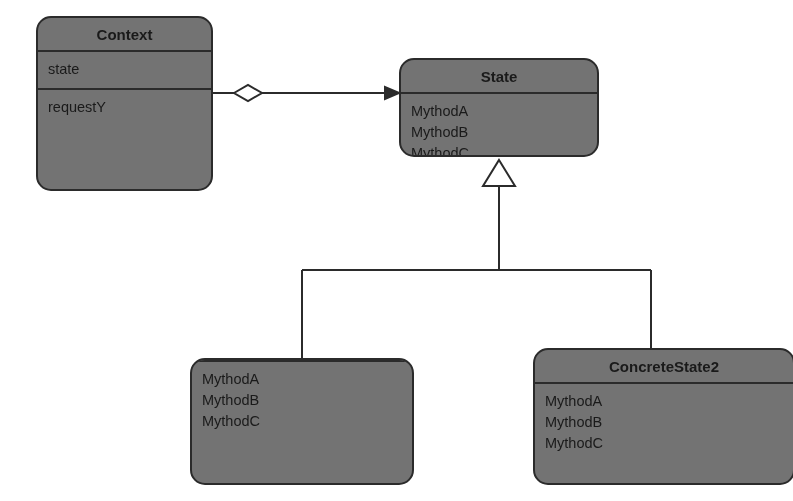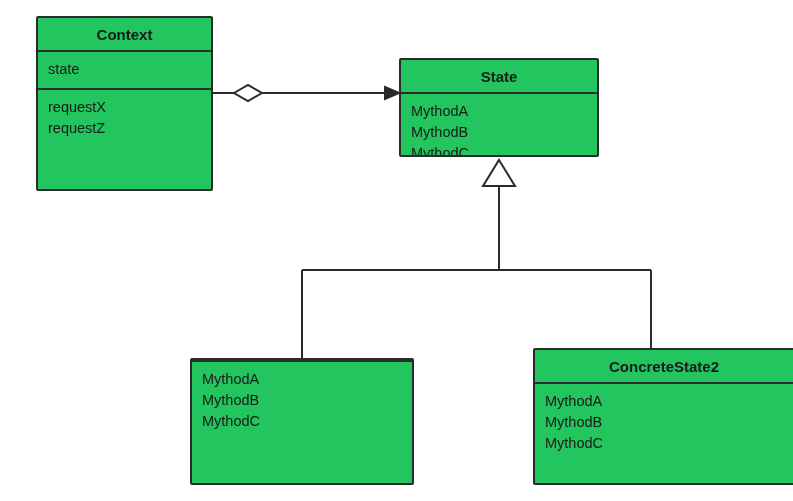--- a/index.html
+++ b/index.html
@@ -20,22 +20,22 @@
     left: 0;
     top: 0;
     width: 793px;
     height: 501px;
     pointer-events: none;
   }
   .uml-class {
     position: absolute;
     box-sizing: border-box;
     border: 2px solid #2b2b2b;
-    border-radius: 2px;
-    background: #22c55e;
+    border-radius: 15px;
+    background: #737373;
     overflow: hidden;
   }
   .uml-title {
     text-align: center;
     font-weight: bold;
     font-size: 15px;
     color: #1a1a1a;
     padding: 8px 6px 7px 6px;
     box-sizing: border-box;
     line-height: 17px;
@@ -85,22 +85,21 @@
   </svg>
 
   <div class="uml-class" id="ctx-box">
     <div class="uml-title">Context</div>
     <div class="divider"></div>
     <div class="uml-section">
       <div class="uml-row">state</div>
     </div>
     <div class="divider"></div>
     <div class="uml-section">
-      <div class="uml-row">requestX</div>
-      <div class="uml-row">requestZ</div>
+      <div class="uml-row">requestY</div>
     </div>
   </div>
 
   <div class="uml-class" id="state-box">
     <div class="uml-title">State</div>
     <div class="divider"></div>
     <div class="uml-section">
       <div class="uml-row">MythodA</div>
       <div class="uml-row">MythodB</div>
       <div class="uml-row">MythodC</div>

